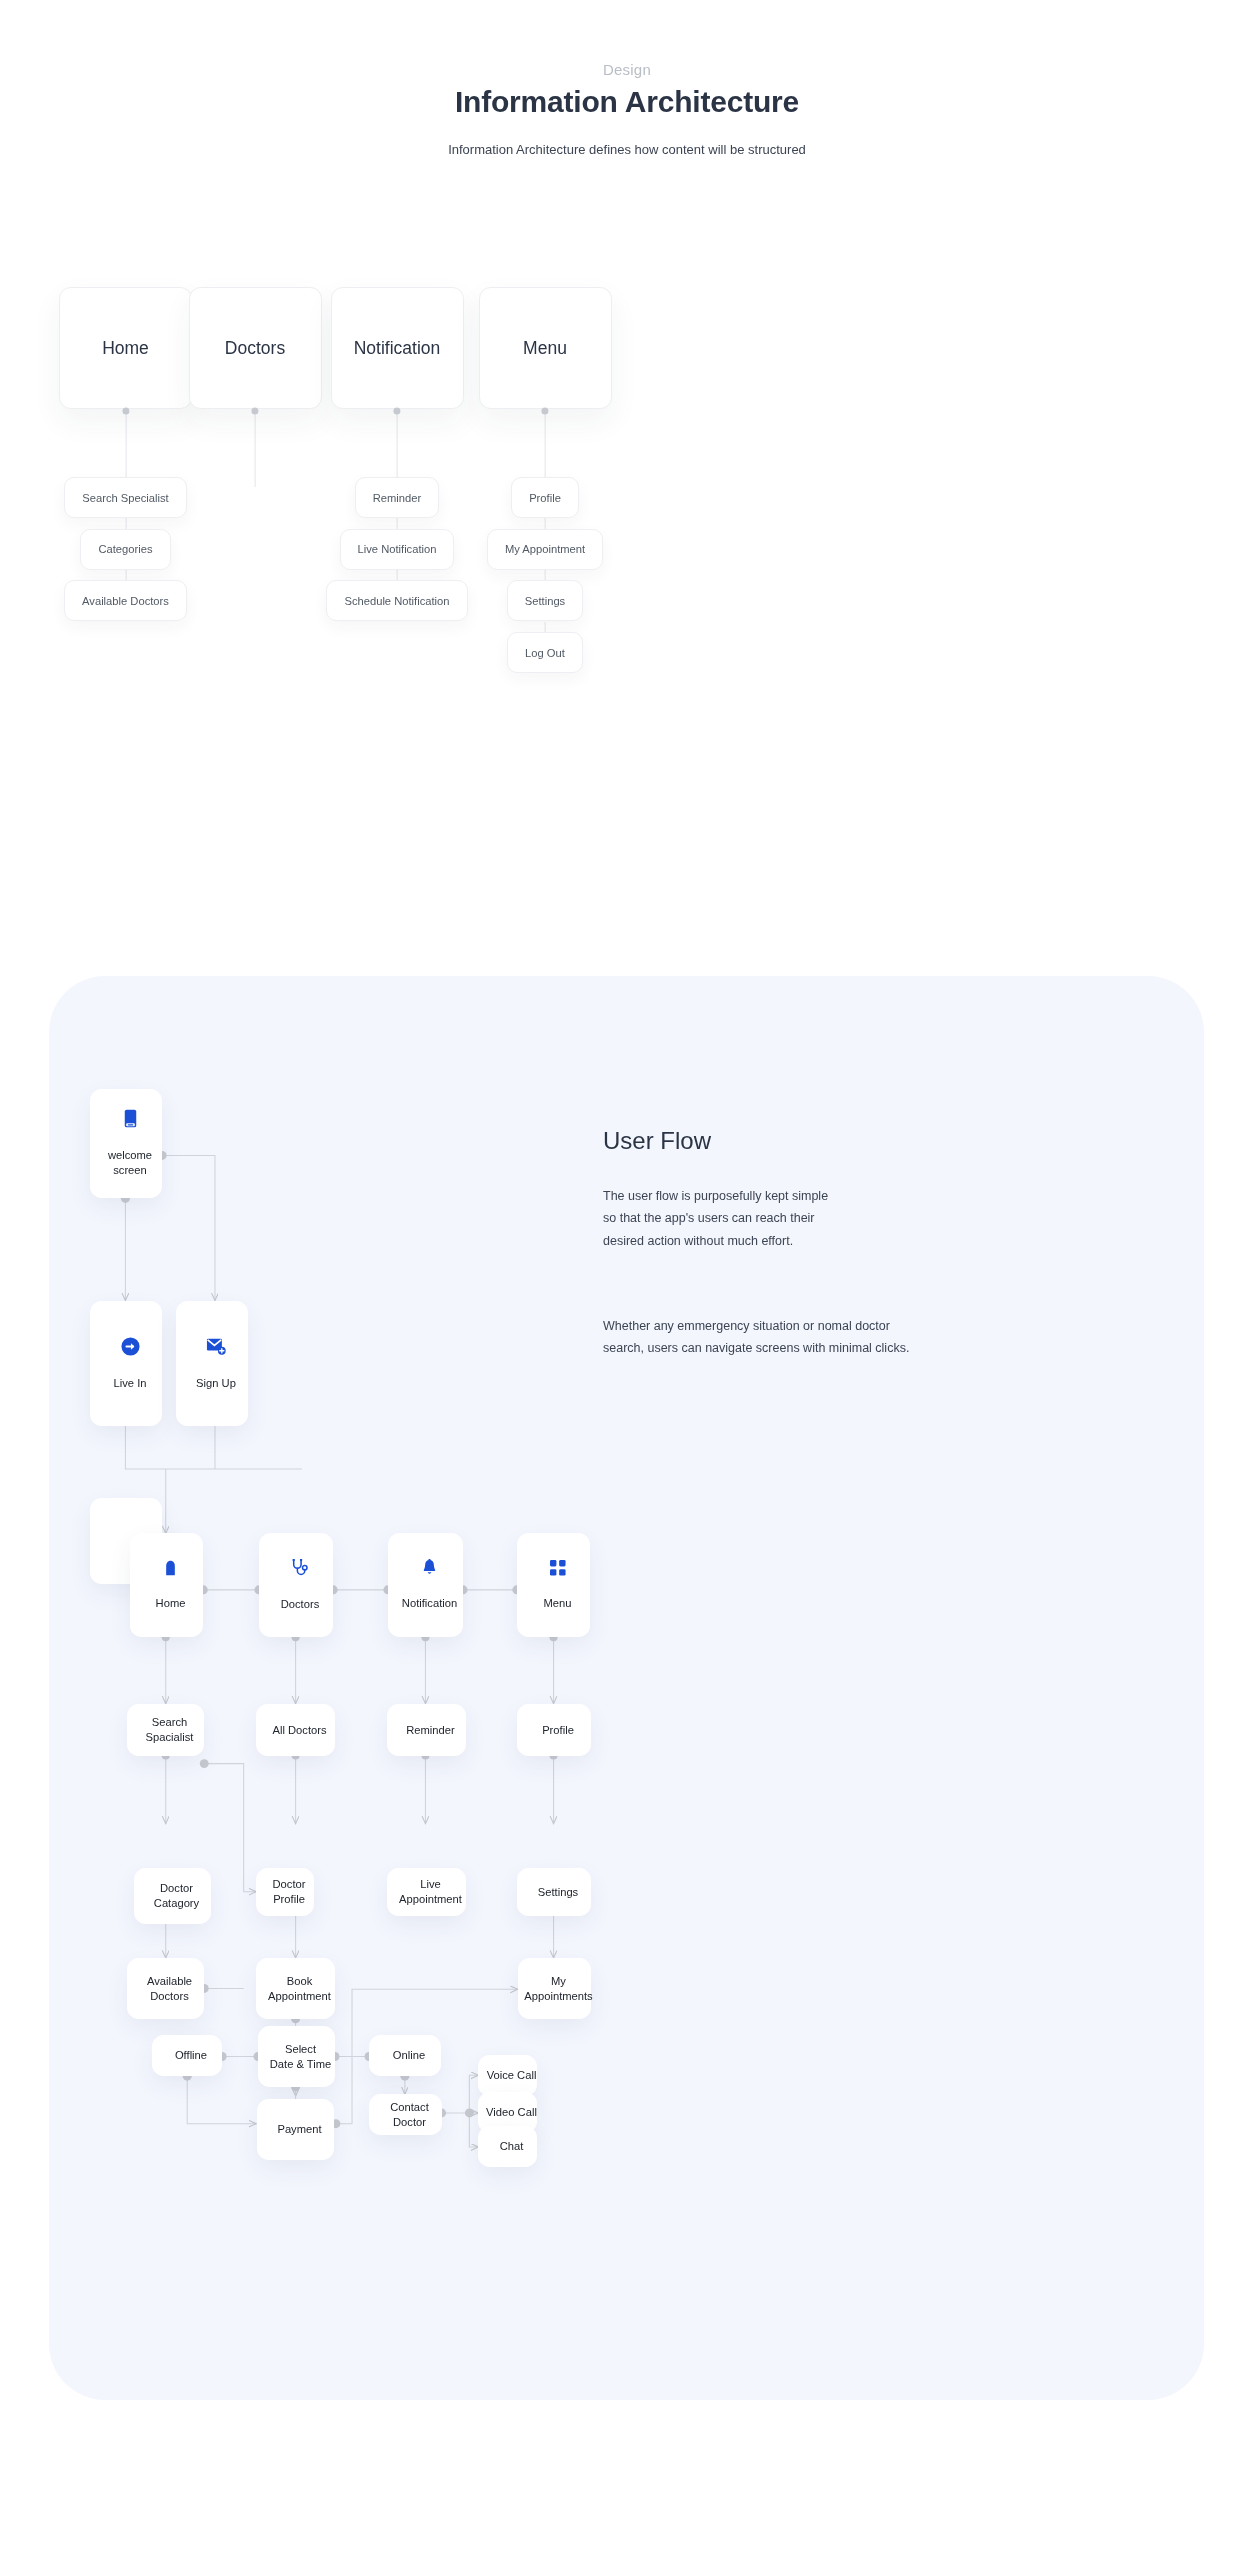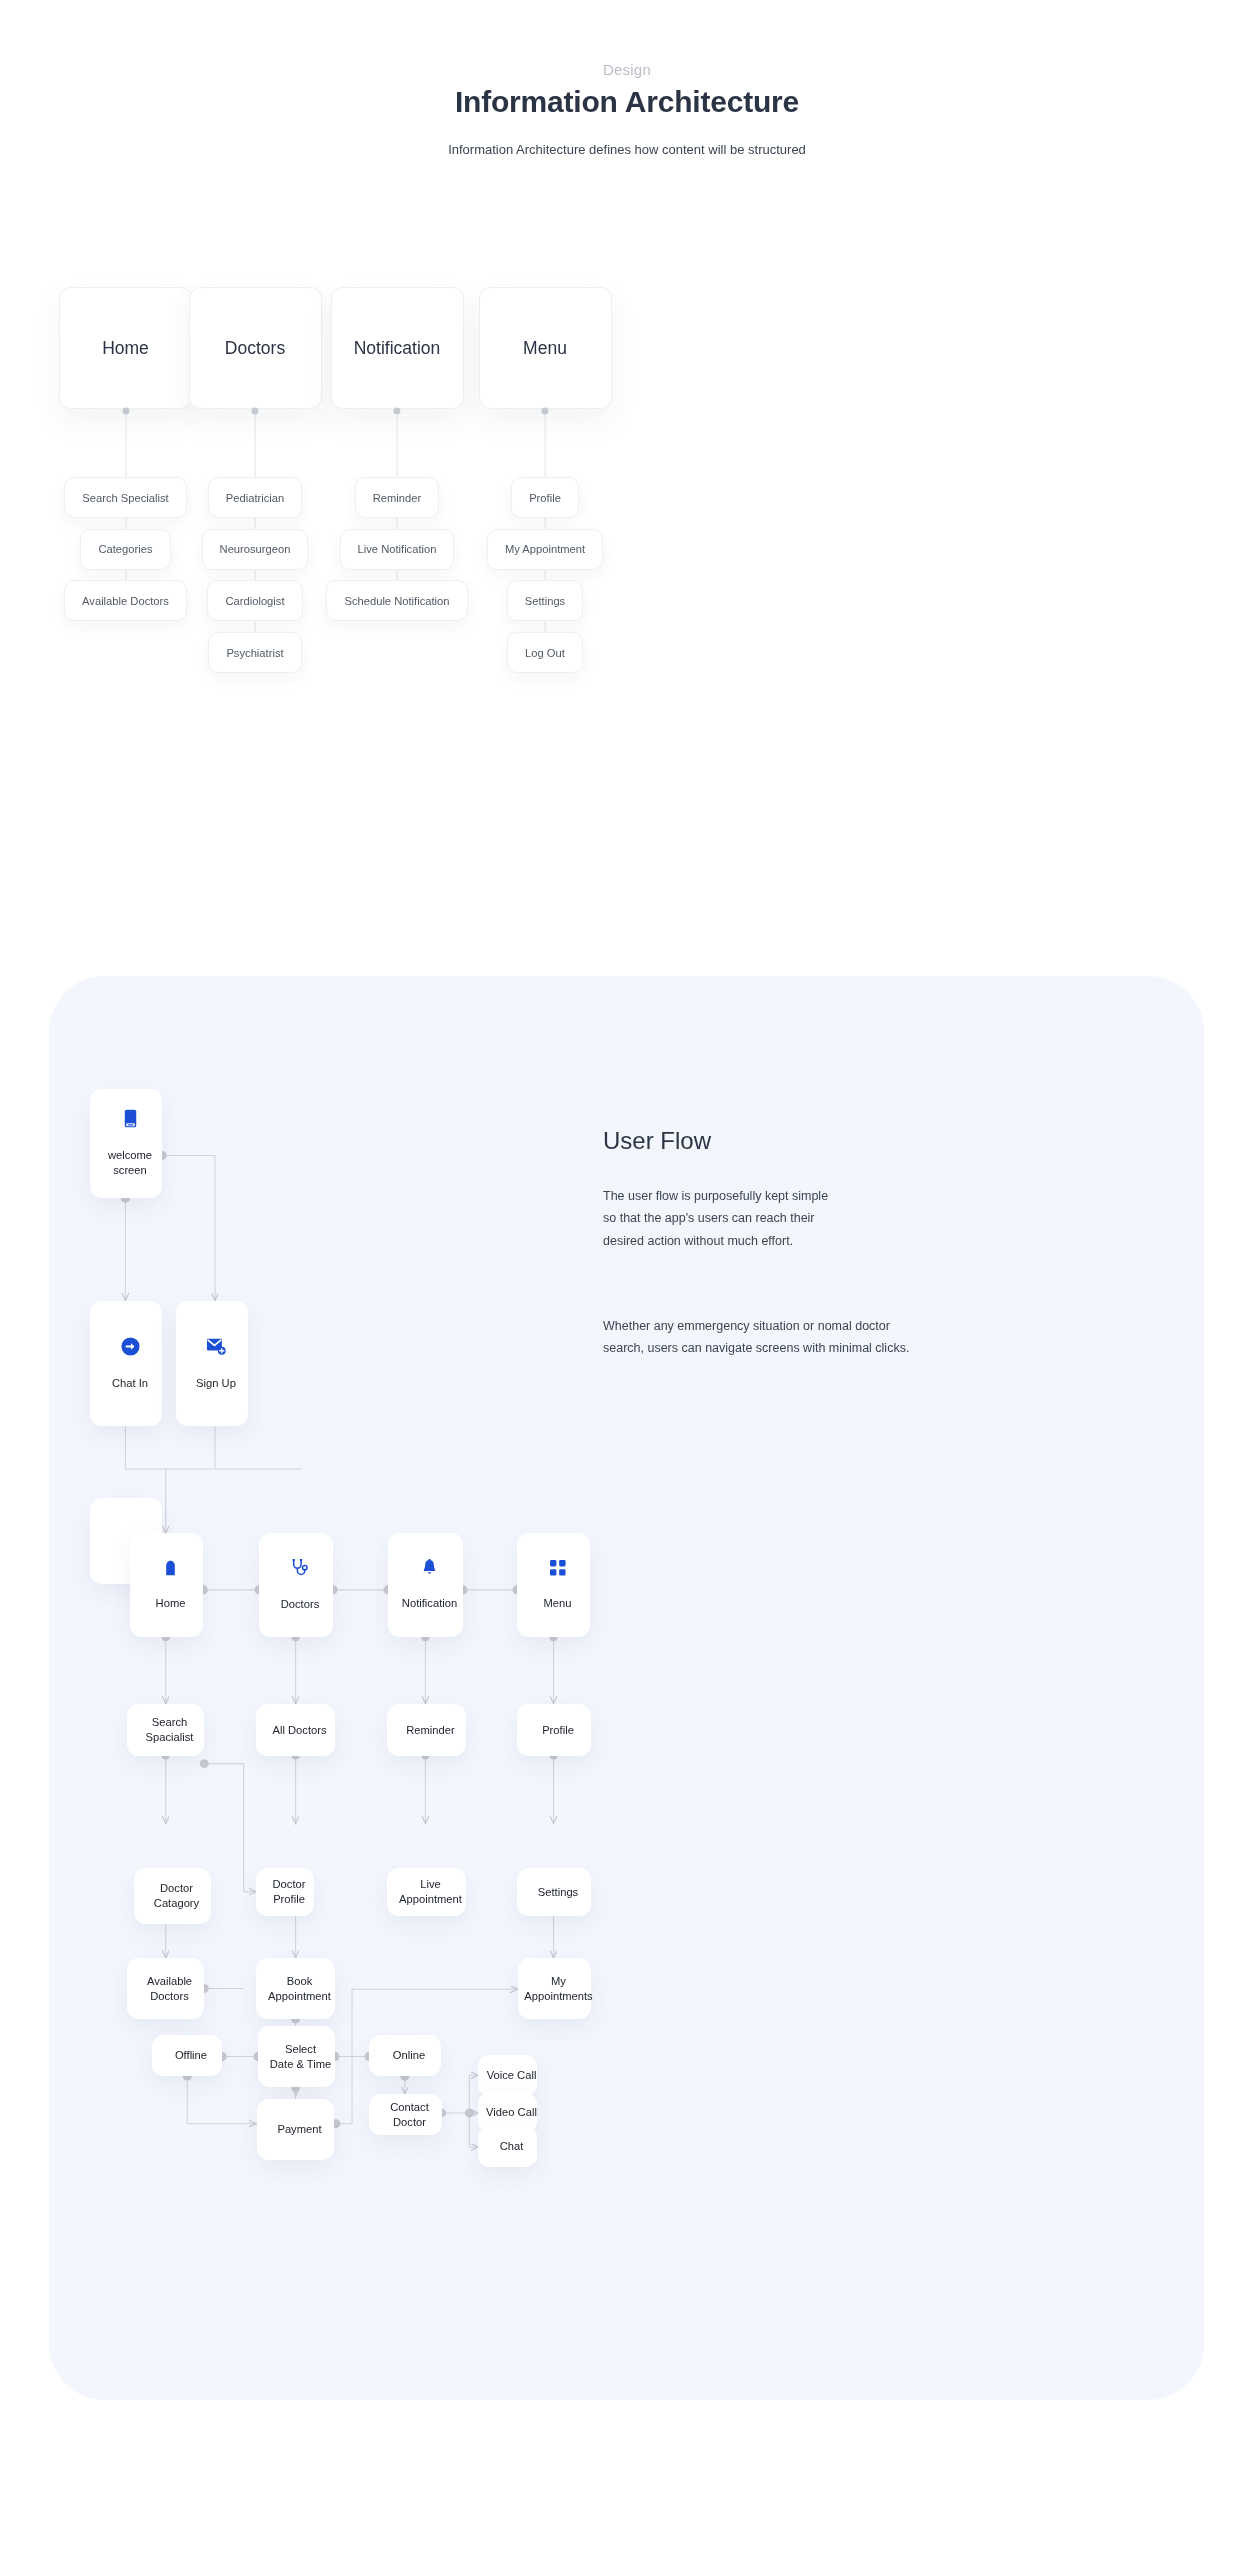--- a/index.html
+++ b/index.html
@@ -205,40 +205,20 @@
       </div>
     </div>
   </div>
 
   <div class="ia-col" style="left:134px">
     <div class="ia-root">
       <span>Doctors</span>
     </div>
     <div class="ia-stem" style="top:142px;height:76px"></div>
     <div class="ia-dot" style="top:142px"></div>
-    <div class="ia-children">
-      <div class="ia-node">
-        <span>Pediatrician</span>
-      </div>
-      <div class="ia-stem" style="top:41px;height:10.7px"></div>
-      <div class="ia-spacer"></div>
-      <div class="ia-node">
-        <span>Neurosurgeon</span>
-      </div>
-      <div class="ia-stem" style="top:93px;height:10.7px"></div>
-      <div class="ia-spacer"></div>
-      <div class="ia-node">
-        <span>Cardiologist</span>
-      </div>
-      <div class="ia-stem" style="top:145px;height:10.7px"></div>
-      <div class="ia-spacer"></div>
-      <div class="ia-node">
-        <span>Psychiatrist</span>
-      </div>
-    </div>
   </div>
 
   <div class="ia-col" style="left:276px">
     <div class="ia-root">
       <span>Notification</span>
     </div>
     <div class="ia-stem" style="top:142px;height:76px"></div>
     <div class="ia-dot" style="top:142px"></div>
     <div class="ia-children">
       <div class="ia-node">
@@ -403,21 +383,21 @@
 </div>
 
 <div class="fcard" style="left:90px;top:1301px;width:72px;height:125px">
   <span class="fi">
     <svg width="19" height="19" viewBox="0 0 21 21">
       <circle cx="10.5" cy="10.5" r="10" fill="#1a4fd6"></circle>
       <path d="M6,10.5 H13.4" stroke="#fff" stroke-width="2.1" stroke-linecap="round"></path>
       <path d="M11,7 L14.8,10.5 L11,14" fill="#fff"></path>
     </svg>
   </span>
-  <span class="fl">Chat In</span>
+  <span class="fl">Live In</span>
 </div>
 
 <div class="fcard" style="left:176px;top:1301px;width:72px;height:125px">
   <span class="fi">
     <svg width="20" height="19" viewBox="0 0 22 21">
       <rect x="1" y="2" width="16.5" height="13" rx="1.4" fill="#1a4fd6"></rect>
       <path d="M1.8,3.2 L9.25,9.4 L16.7,3.2" fill="none" stroke="#fff" stroke-width="1.9"></path>
       <circle cx="17.4" cy="15.2" r="4.3" fill="#1a4fd6"></circle>
       <path d="M17.4,12.9 V17.5 M15.1,15.2 H19.7" stroke="#fff" stroke-width="1.5" stroke-linecap="round"></path>
     </svg>

